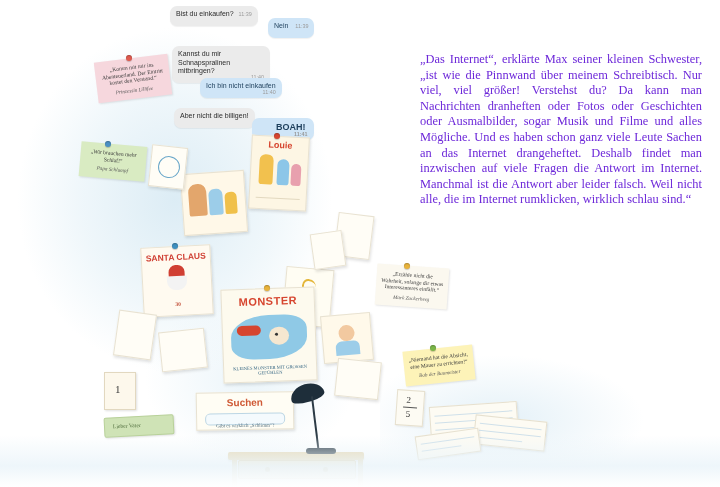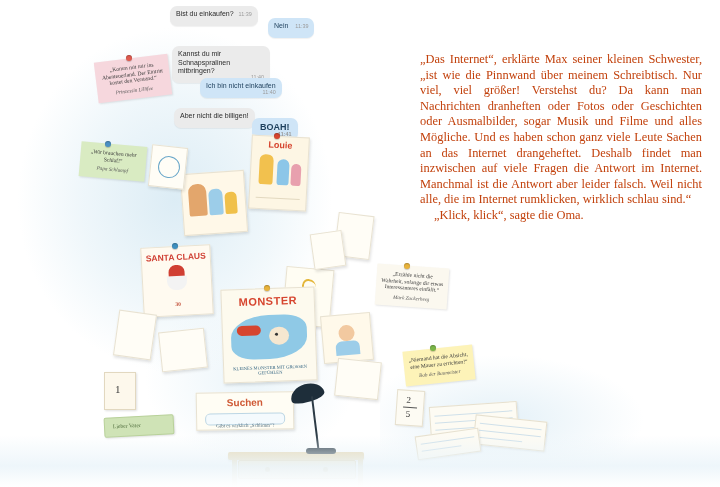--- a/index.html
+++ b/index.html
@@ -37,21 +37,21 @@
     width: 720px; height: 52px;
     background: linear-gradient(to bottom, rgba(255,255,255,0) 0%, rgba(236,245,250,0.9) 60%, #ffffff 100%);
   }
 
   
   .story {
     position: absolute;
     right: 18px;
     top: 52px;
     width: 282px;
-    color: #c2410c;
+    color: #6d28d9;
     font-size: 12.4px;
     line-height: 15.6px;
     text-align: justify;
     font-family: "Liberation Serif", serif;
   }
   .story p { margin: 0 0 0 0; }
   .story p.indent { text-indent: 14px; }
   .story p.center-block {
     text-align: center;
     text-indent: 0;
@@ -259,21 +259,21 @@
 
     <div class="bubble blue" style="left:40px; top:78px;">
       <span>Ich bin nicht einkaufen</span>
       <span class="ts-below">11:40</span>
     </div>
 
     <div class="bubble gray" style="left:14px; top:108px;">
       <span>Aber nicht die billigen!</span>
     </div>
 
-    <div class="bubble blue big" style="left:92px; top:118px; padding:5px 8px 8px 8px;text-align:right;">
+    <div class="bubble blue big" style="left:92px; top:118px; padding:5px 8px 8px 24px;text-align:right;">
       <span>BOAH!</span>
       <span class="ts-below">11:41</span>
     </div>
   </div>
 
   <div class="note pink" style="left:96px; top:58px; width:64px; transform:rotate(-7deg);">
     <span>„Komm mit mir ins Abenteuerland. Der Eintritt kostet den Verstand.“</span>
     <span class="author">Prinzessin Lillifee</span>
   </div>
   <div class="pin" style="left:126px; top:55px;"></div>
@@ -393,16 +393,15 @@
   <div class="desk-leg" style="left:358px;"></div>
 
   <div class="lamp-shade"></div>
   <div class="lamp-arm"></div>
   <div class="lamp-base"></div>
 
   <div class="floor"></div>
 
   <div class="story">
     <p>„Das Internet“, erklärte Max seiner kleinen Schwester, „ist wie die Pinnwand über meinem Schreibtisch. Nur viel, viel größer! Verstehst du? Da kann man Nachrichten dranheften oder Fotos oder Geschichten oder Ausmalbilder, sogar Musik und Filme und alles Mögliche. Und es haben schon ganz viele Leute Sachen an das Internet drangeheftet. Deshalb findet man inzwischen auf viele Fragen die Antwort im Internet. Manchmal ist die Antwort aber leider falsch. Weil nicht alle, die im Internet rumklicken, wirklich schlau sind.“</p>
-    <p class="indent">„Klick, klick“, sagte die Oma.</p>
   </div>
 
 </div>
 
 </body></html>

